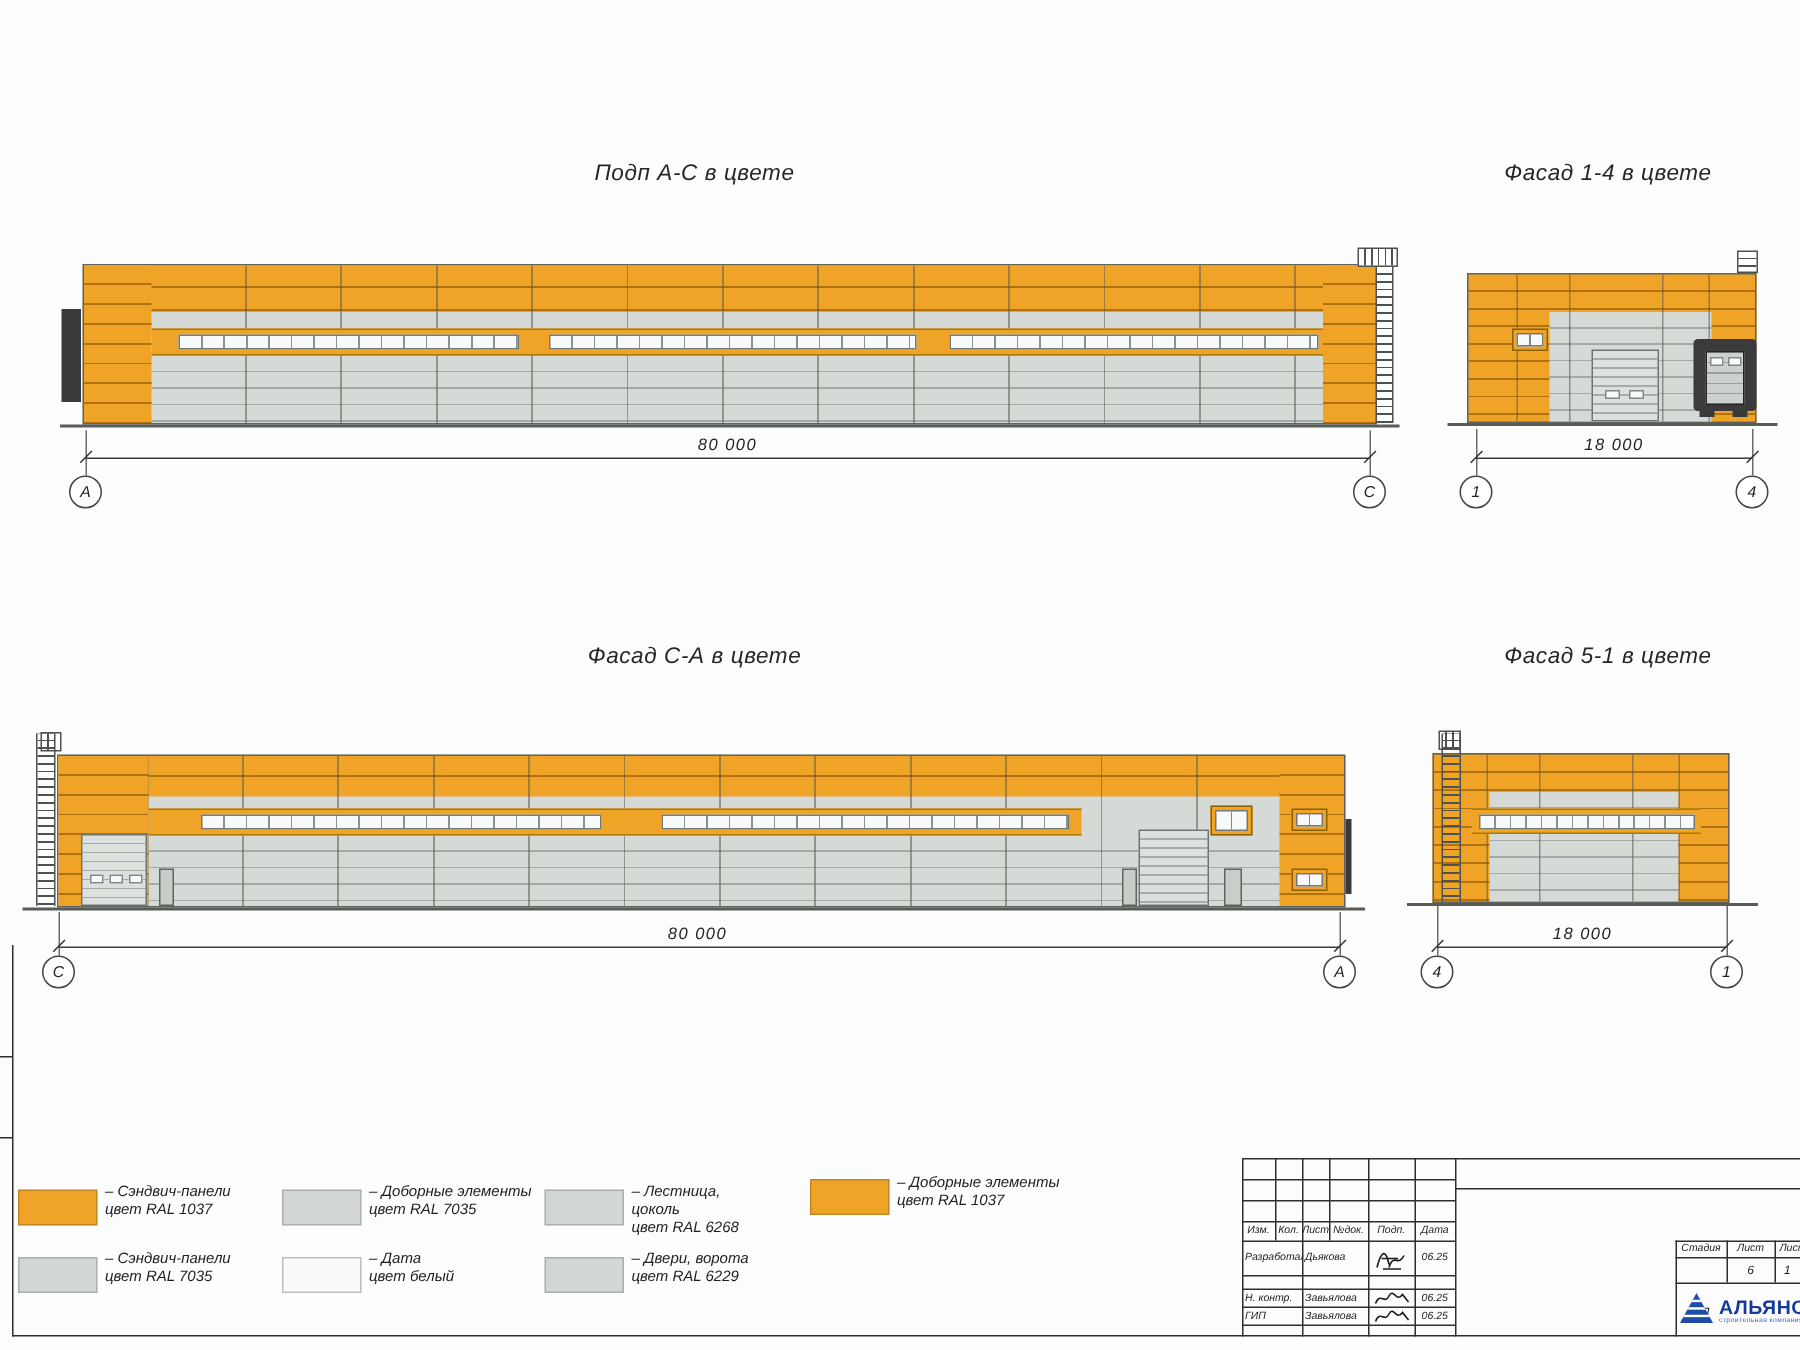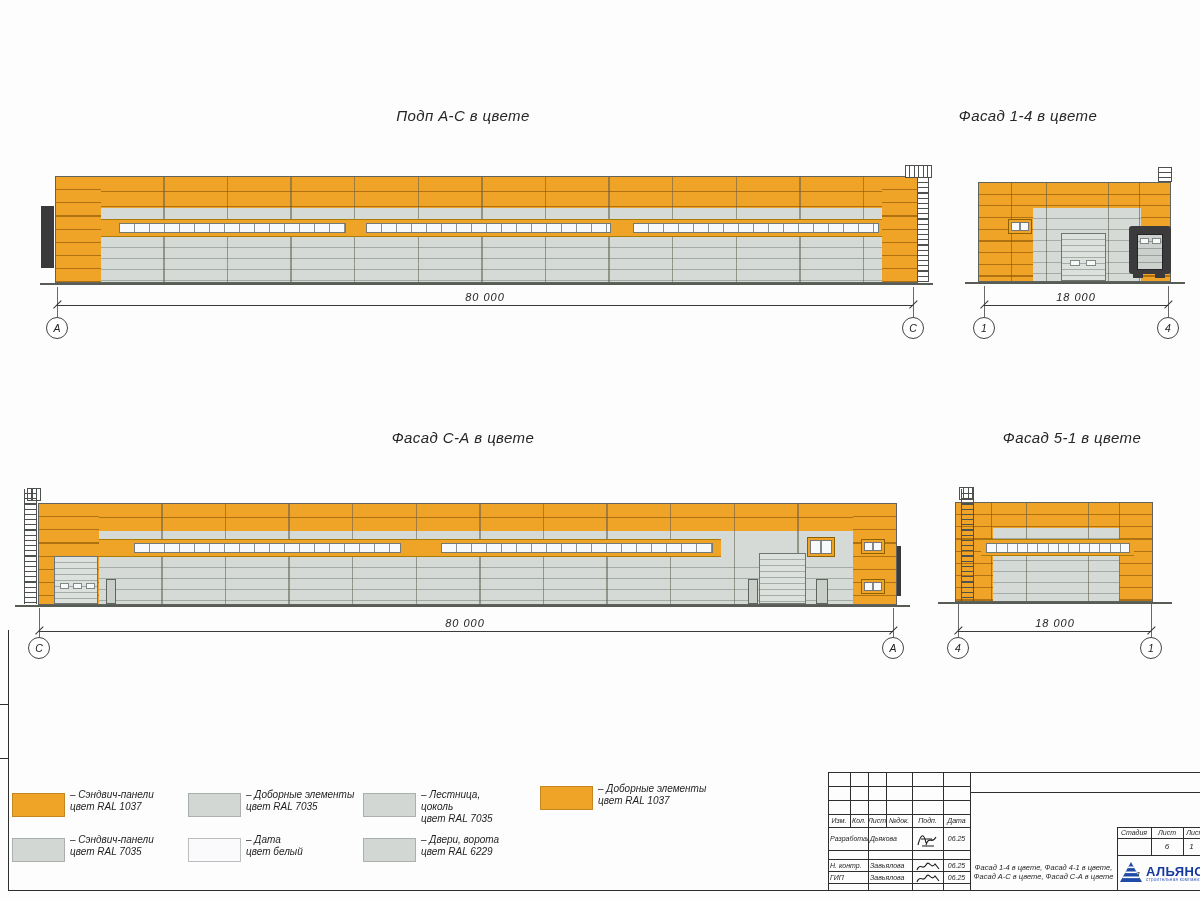--- a/index.html
+++ b/index.html
@@ -71,21 +71,21 @@
 <body>
 
 <div id="sheet">
 
   <div class="abs frame-line" style="left:8px;top:630px;width:1px;height:261px"></div>
   <div class="abs frame-line" style="left:0;top:704px;width:8px;height:1px"></div>
   <div class="abs frame-line" style="left:0;top:758px;width:8px;height:1px"></div>
   <div class="abs frame-line" style="left:8px;top:890px;width:1192px;height:1px"></div>
 
   <div class="abs fac-title" style="left:338px;top:107px;width:250px">Подп А-С в цвете</div>
-  <div class="abs fac-title" style="left:916px;top:107px;width:224px">Фасад 1-4 в цвете</div>
+  <div class="abs fac-title" style="left:960px;top:107px;width:224px">Фасад 1-4 в цвете</div>
   <div class="abs fac-title" style="left:338px;top:429px;width:250px">Фасад С-А в цвете</div>
   <div class="abs fac-title" style="left:960px;top:429px;width:224px">Фасад 5-1 в цвете</div>
 
   <div class="abs facade" style="left:55px;top:176px;width:863px;height:107px;overflow:visible">
     <div class="abs orange hl15" style="left:0;top:0;width:861px;height:31px"></div>
     <div class="abs gray-lines" style="left:45px;top:60px;width:783px;height:45px"></div>
     <div class="abs orange hl13" style="left:0;top:0;width:45px;height:105px"></div>
     <div class="abs orange hl13" style="left:826px;top:0;width:35px;height:105px"></div>
     <div class="abs vjoints" style="left:45px;top:0;width:781px;height:105px"></div>
     <div class="abs winband" style="left:45px;top:42px;width:781px;height:18px"></div>
@@ -214,21 +214,21 @@
 цвет RAL 7035</div>
     <div class="abs swatch" style="left:188px;top:13px" data-swatch="gray"></div>
     <div class="abs legend-label" style="left:246px;top:9px;width:118px">– Доборные элементы
 цвет RAL 7035</div>
     <div class="abs swatch" style="left:188px;top:58px" data-swatch="white"></div>
     <div class="abs legend-label" style="left:246px;top:54px;width:118px">– Дата
 цвет белый</div>
     <div class="abs swatch" style="left:363px;top:13px" data-swatch="gray"></div>
     <div class="abs legend-label" style="left:421px;top:9px;width:110px">– Лестница,
 цоколь
-цвет RAL 7035</div>
+цвет RAL 6268</div>
     <div class="abs swatch" style="left:363px;top:58px" data-swatch="gray"></div>
     <div class="abs legend-label" style="left:421px;top:54px;width:110px">– Двери, ворота
 цвет RAL 6229</div>
     <div class="abs swatch" style="left:540px;top:6px" data-swatch="orange"></div>
     <div class="abs legend-label" style="left:598px;top:3px;width:120px">– Доборные элементы
 цвет RAL 1037</div>
   </div>
 
   <div class="abs" style="left:0;top:0;width:1200px;height:900px;pointer-events:none">
 
@@ -290,21 +290,20 @@
     </div>
     <div class="abs tb-text" style="left:943px;top:871px;width:27px;height:12px">06.25</div>
 
     <div class="abs tb-text" style="left:1117px;top:827px;width:34px;height:11px">Стадия</div>
     <div class="abs tb-text" style="left:1151px;top:827px;width:32px;height:11px">Лист</div>
     <div class="abs tb-text" style="left:1183px;top:827px;width:32px;height:11px">Листов</div>
     <div class="abs tb-text stageval" style="left:1117px;top:866px;width:34px;height:17px">ЭП</div>
     <div class="abs tb-text stageval" style="left:1151px;top:838px;width:32px;height:17px">6</div>
     <div class="abs tb-text stageval" style="left:1183px;top:838px;width:17px;height:17px">1</div>
 
-    <div class="abs doc-title" style="left:972px;top:853px;width:143px;height:38px">Фасад 1-4 в цвете, Фасад 4-1 в цвете, Фасад А-С в цвете, Фасад С-А в цвете</div>
 
     <div class="abs" style="left:1120px;top:858px;width:84px;height:32px;display:flex;align-items:center;gap:4px;overflow:hidden">
       <span style="flex:0 0 auto">
         <svg width="22" height="20">
             <defs>
               <clipPath id="tri">
                 <polygon points="11,0 22,20 0,20"></polygon>
               </clipPath>
             </defs>
           <g clip-path="url(#tri)">

